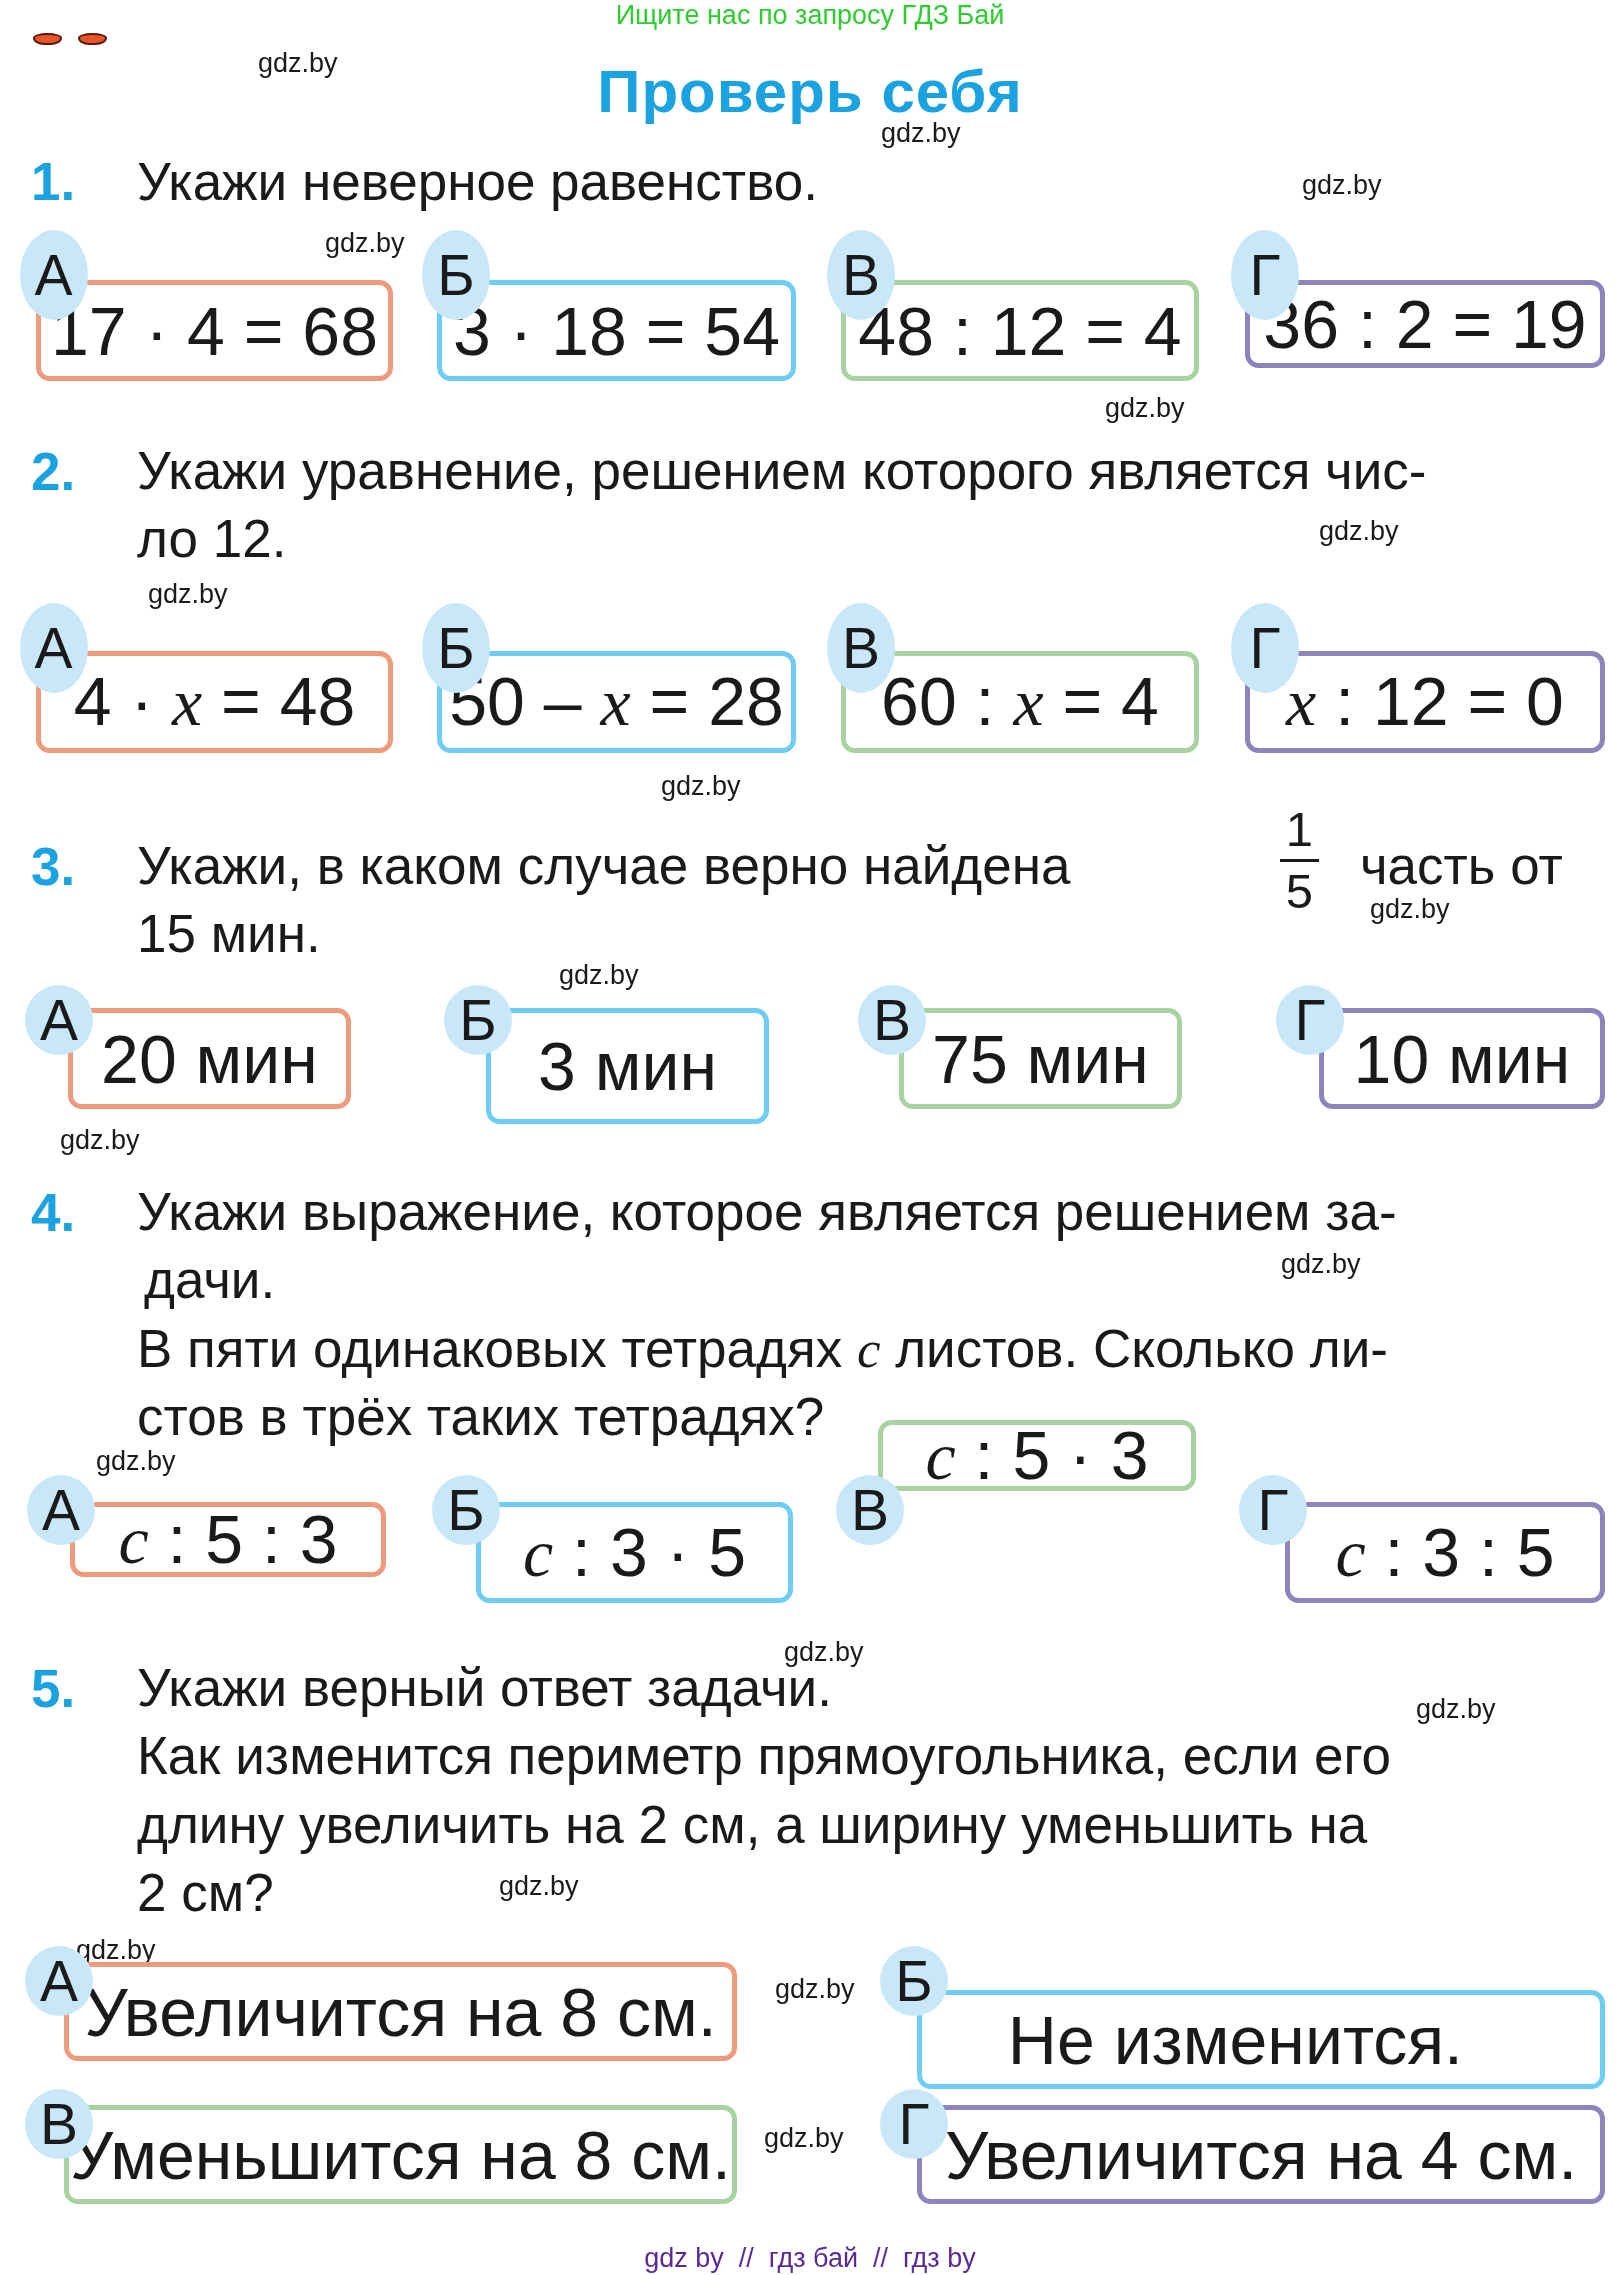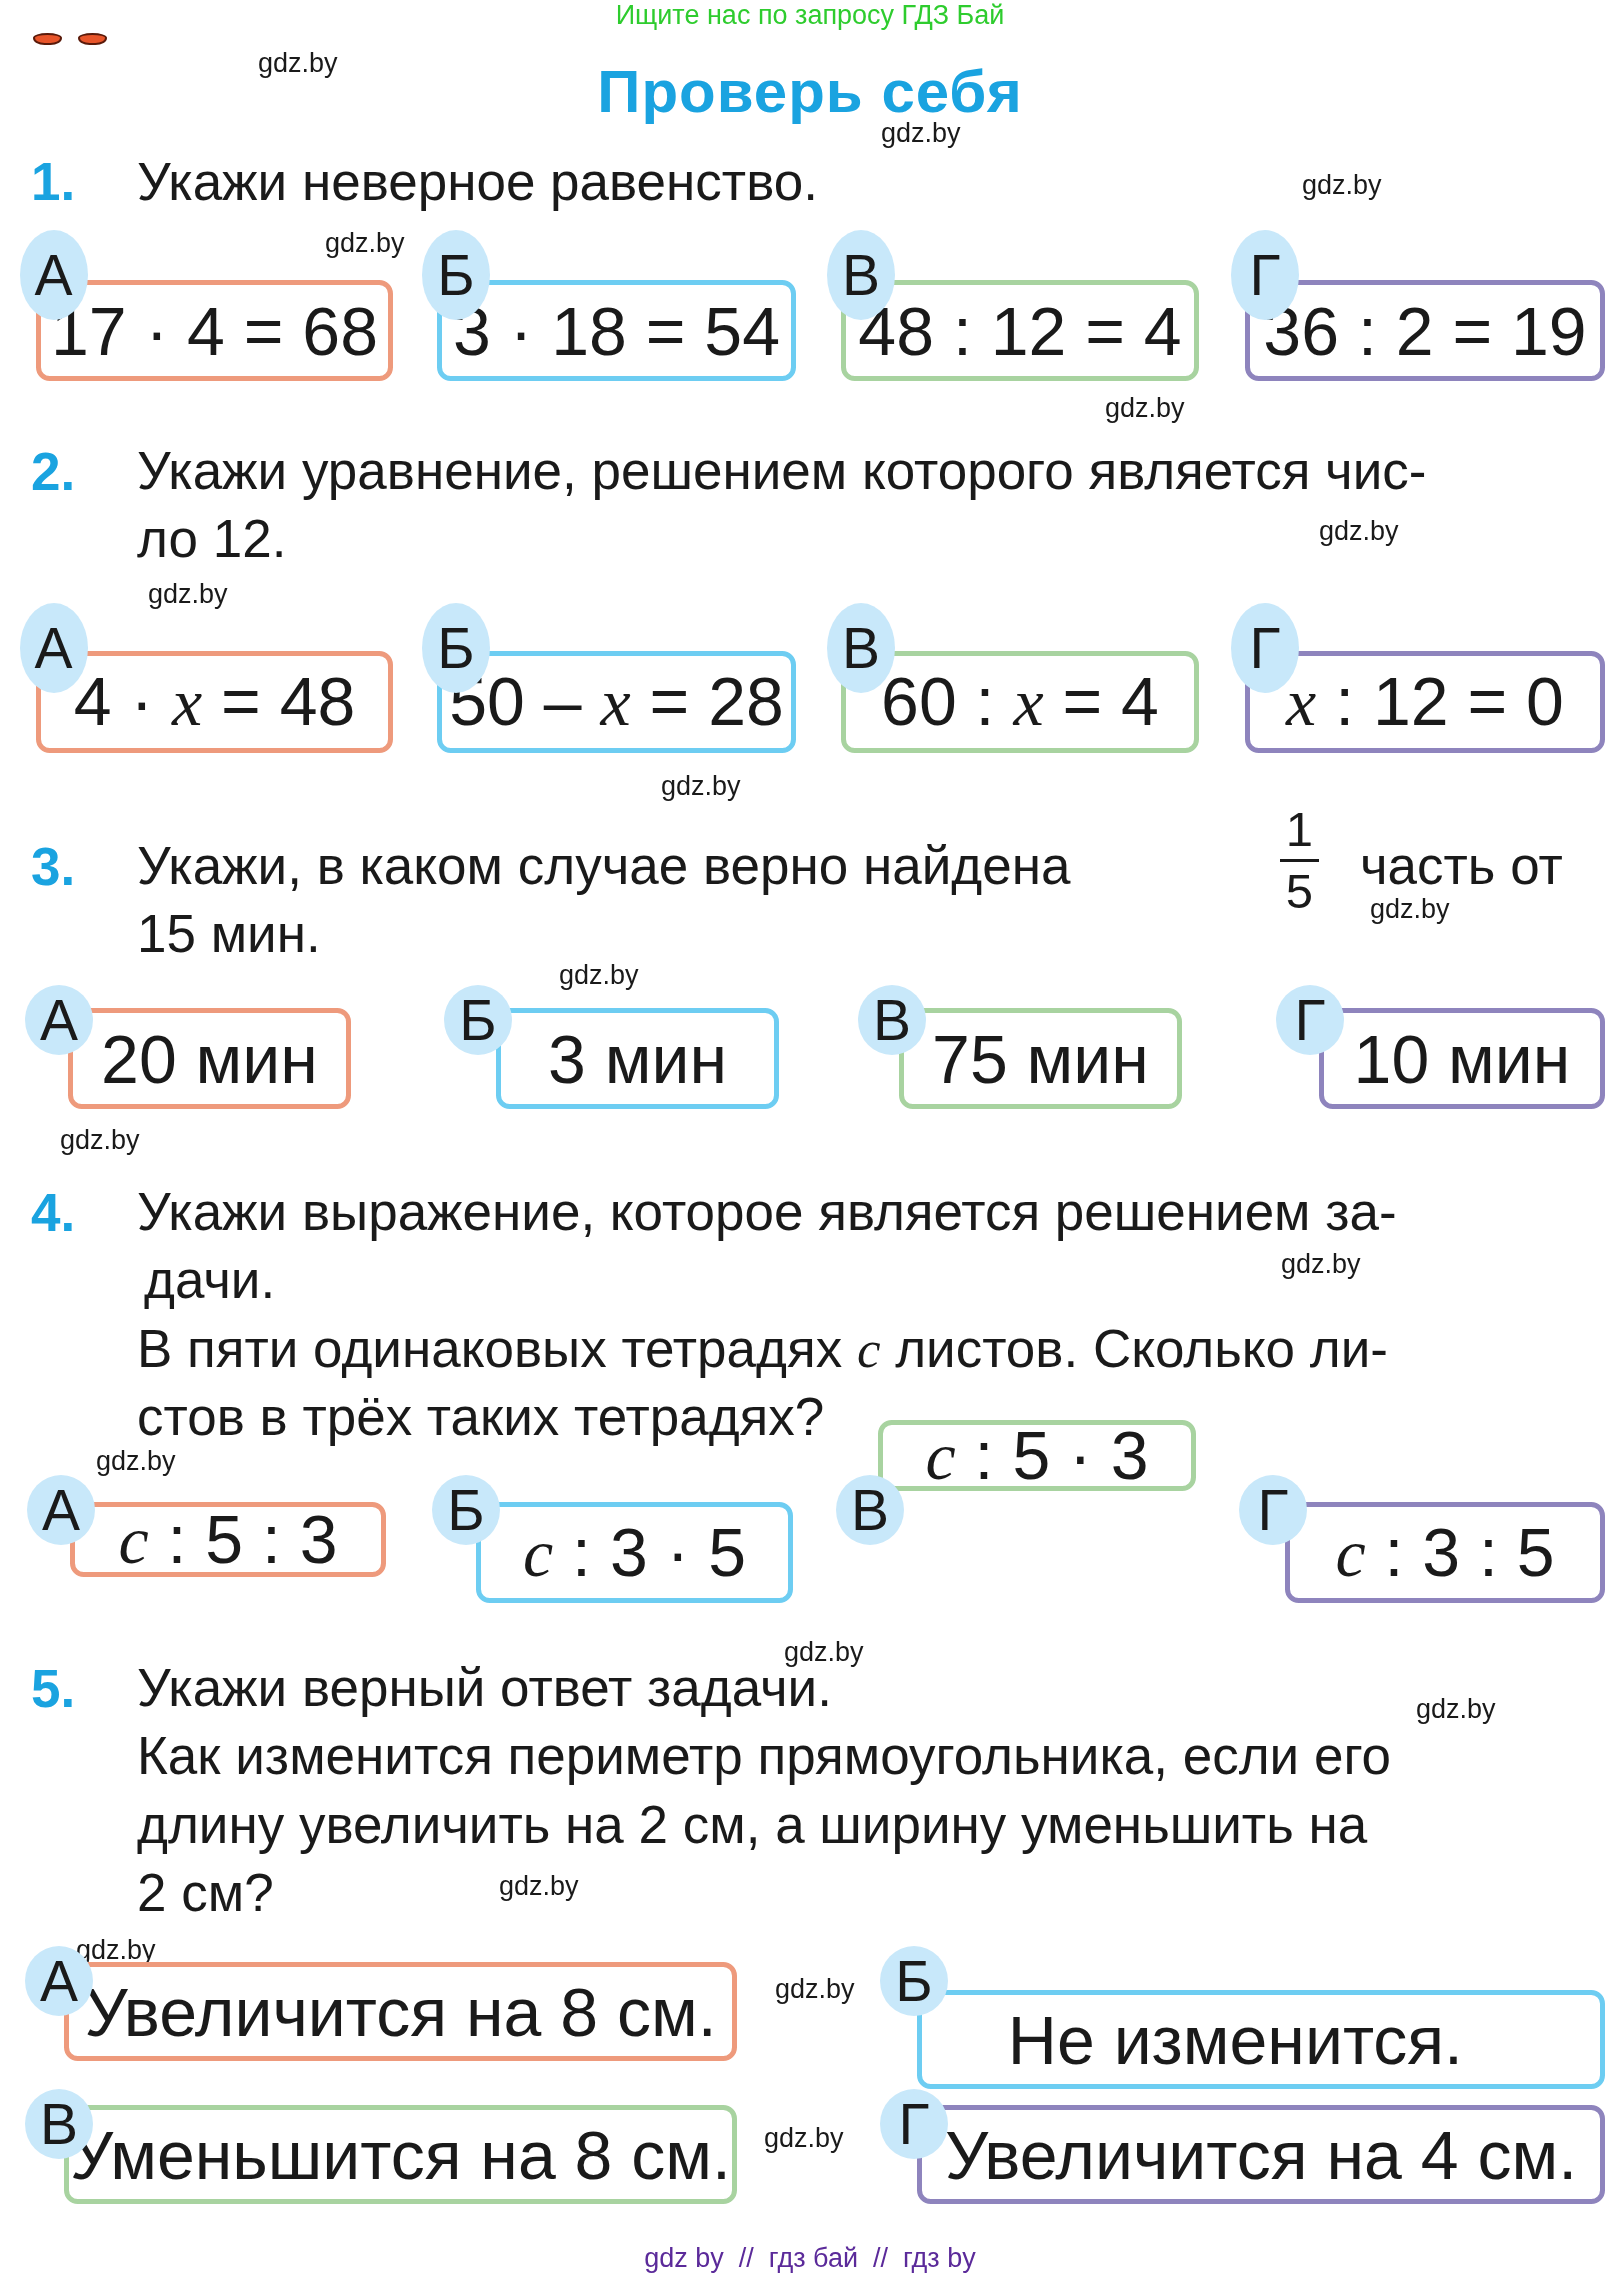--- a/index.html
+++ b/index.html
@@ -68,21 +68,21 @@
 
   <div class="abs box c-a" style="left:36px;top:280px;width:357px;height:101px;"><span>17 · 4 = 68</span></div>
   <div class="abs badge" style="left:19.5px;top:230px;">А</div>
 
   <div class="abs box c-b" style="left:437px;top:280px;width:359px;height:101px;"><span>3 · 18 = 54</span></div>
   <div class="abs badge" style="left:422px;top:230px;">Б</div>
 
   <div class="abs box c-v" style="left:841px;top:280px;width:358px;height:101px;"><span>48 : 12 = 4</span></div>
   <div class="abs badge" style="left:827px;top:230px;">В</div>
 
-  <div class="abs box c-g" style="left:1245px;top:280px;width:360px;height:101px;"><span>36 : 2 = 19</span></div>
+  <div class="abs box c-g" style="left:1245px;top:280px;width:360px;height:88px;"><span>36 : 2 = 19</span></div>
   <div class="abs badge" style="left:1231px;top:230px;">Г</div>
 </section>
 
 <section>
   <div class="abs qnum" style="left:31px;top:441px;">2.</div>
   <div class="abs qtext" style="left:137px;top:437px;width:1468px;">Укажи уравнение, решением которого является чис-</div>
   <div class="abs qtext" style="left:137px;top:505px;">ло 12.</div>
 
   <div class="abs box c-a" style="left:36px;top:651px;width:357px;height:102px;">
     <span><span>4 · </span><span class="var">x</span><span> = 48</span></span>
@@ -114,21 +114,21 @@
       <span class="bar"></span>
       <span>5</span>
     </div>
   </div>
   <div class="abs qtext" style="left:1360px;top:832px;">часть от</div>
   <div class="abs qtext" style="left:137px;top:900px;">15 мин.</div>
 
   <div class="abs box c-a" style="left:68px;top:1008px;width:283px;height:101px;"><span>20 мин</span></div>
   <div class="abs badge" style="left:25px;top:985px;height:70px;">А</div>
 
-  <div class="abs box c-b" style="left:496px;top:1008px;width:283px;height:101px;"><span>3 мин</span></div>
+  <div class="abs box c-b" style="left:486px;top:1008px;width:283px;height:116px;"><span>3 мин</span></div>
   <div class="abs badge" style="left:444px;top:985px;height:70px;">Б</div>
 
   <div class="abs box c-v" style="left:899px;top:1008px;width:283px;height:101px;"><span>75 мин</span></div>
   <div class="abs badge" style="left:858px;top:985px;height:70px;">В</div>
 
   <div class="abs box c-g" style="left:1319px;top:1008px;width:286px;height:101px;"><span>10 мин</span></div>
   <div class="abs badge" style="left:1276px;top:985px;height:70px;">Г</div>
 </section>
 
 <section>

